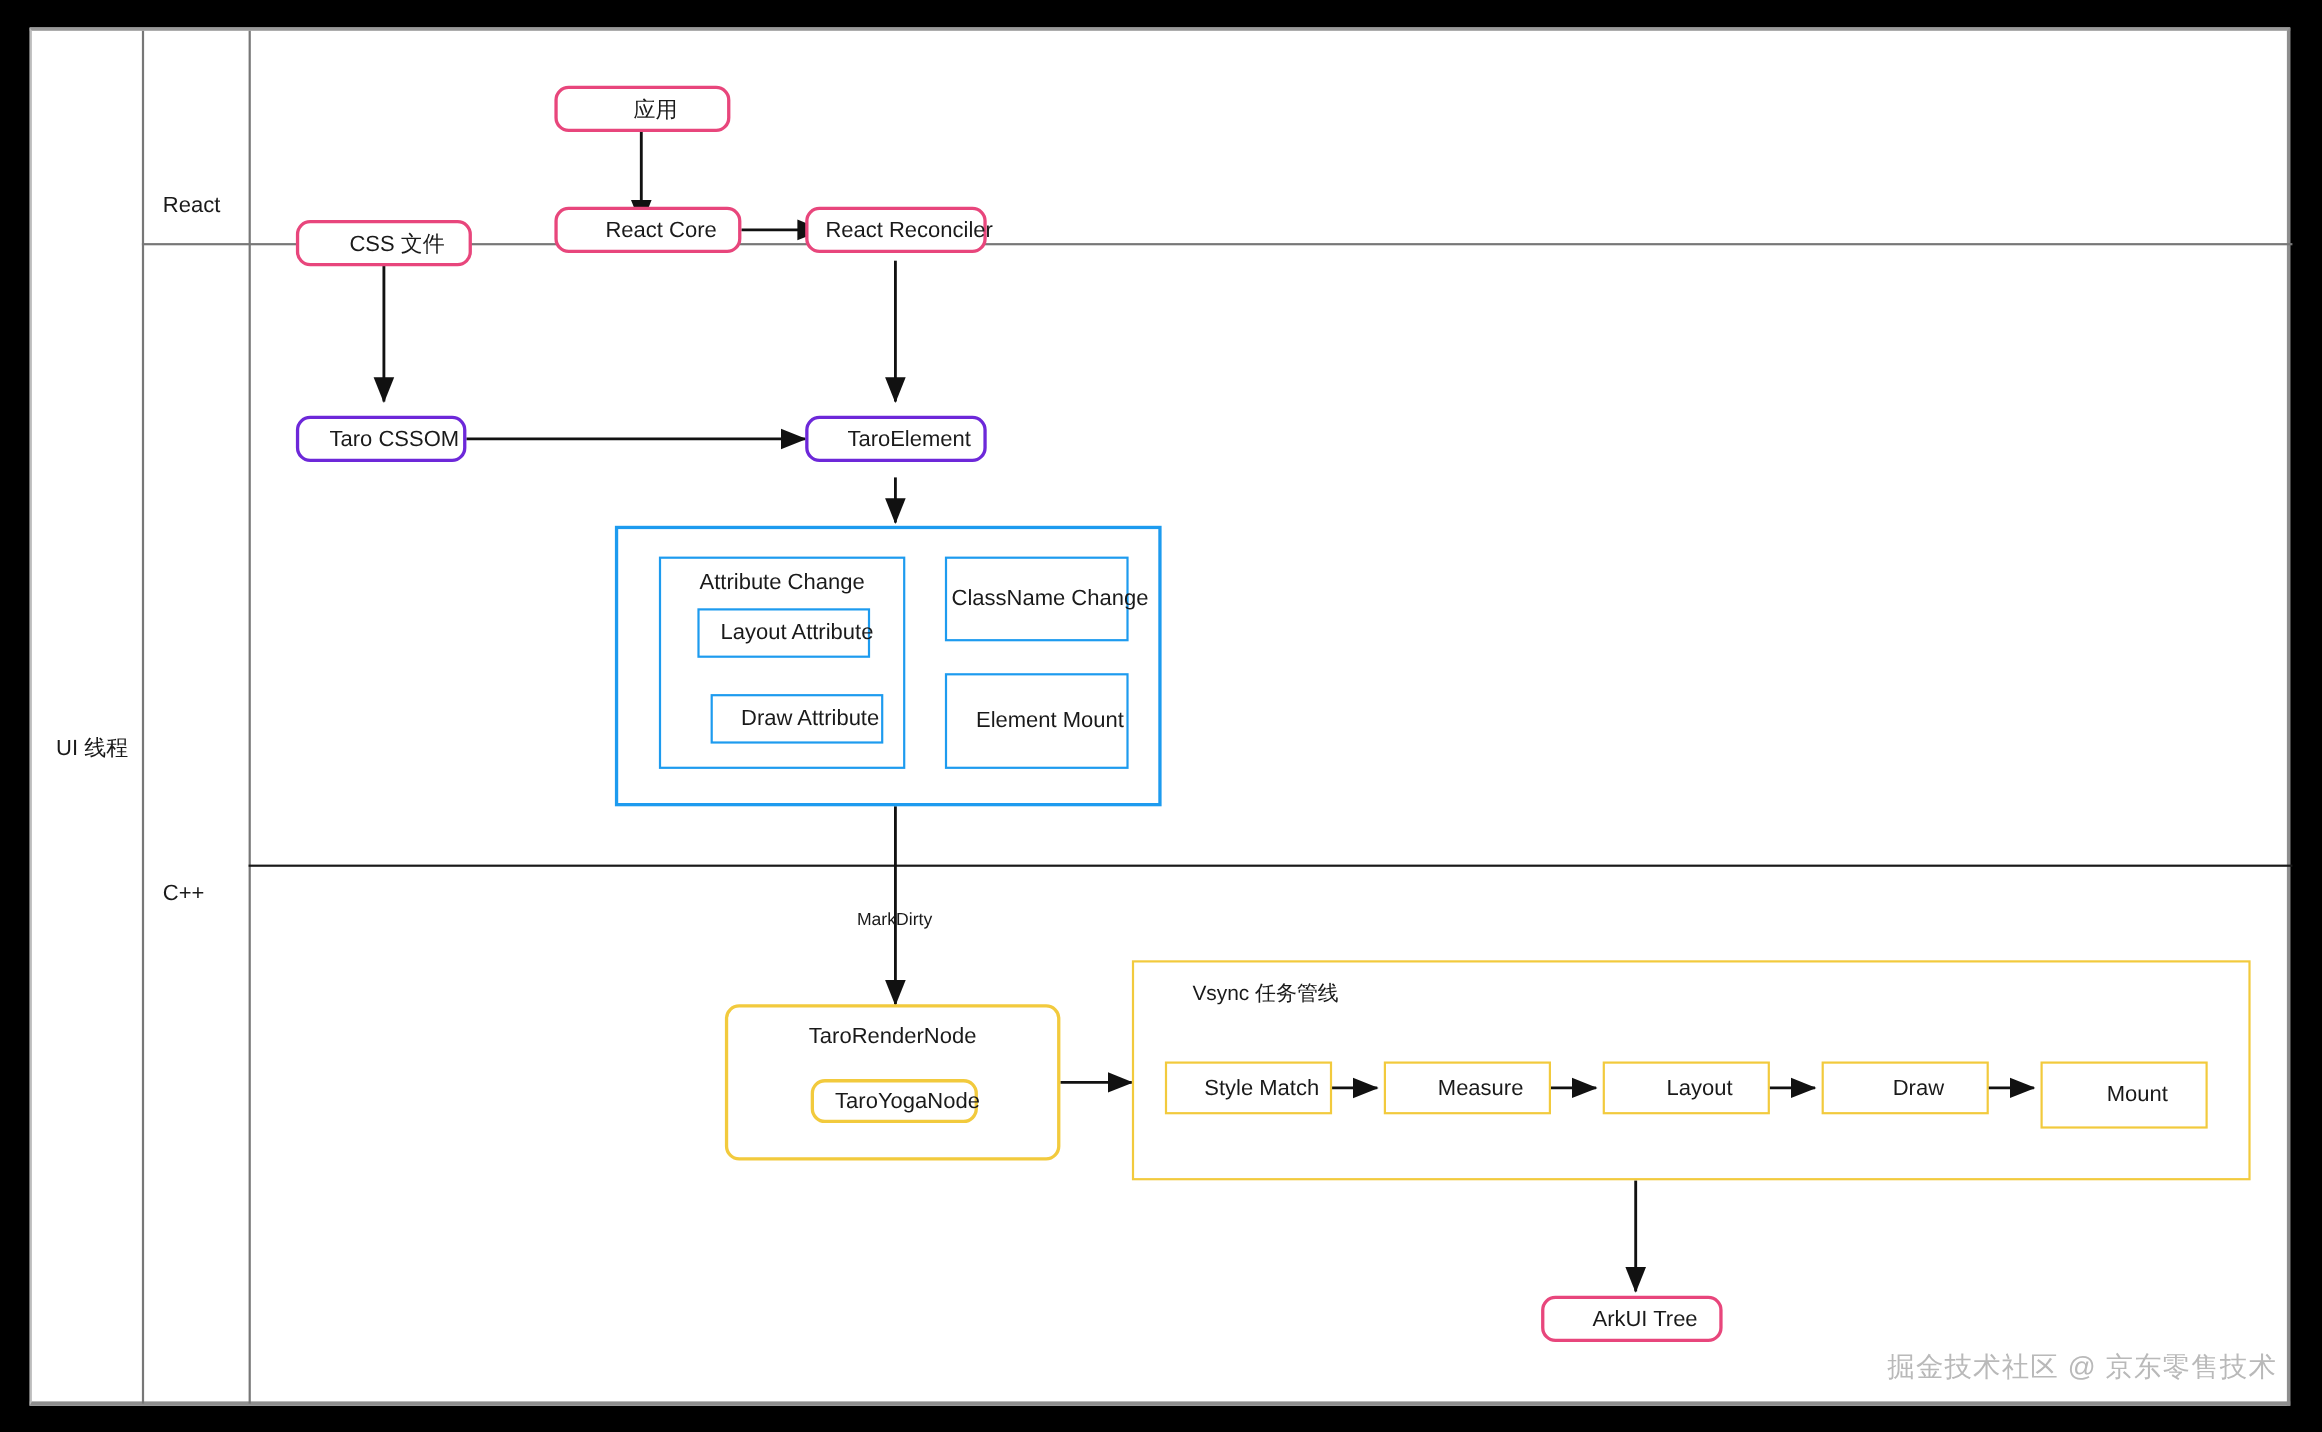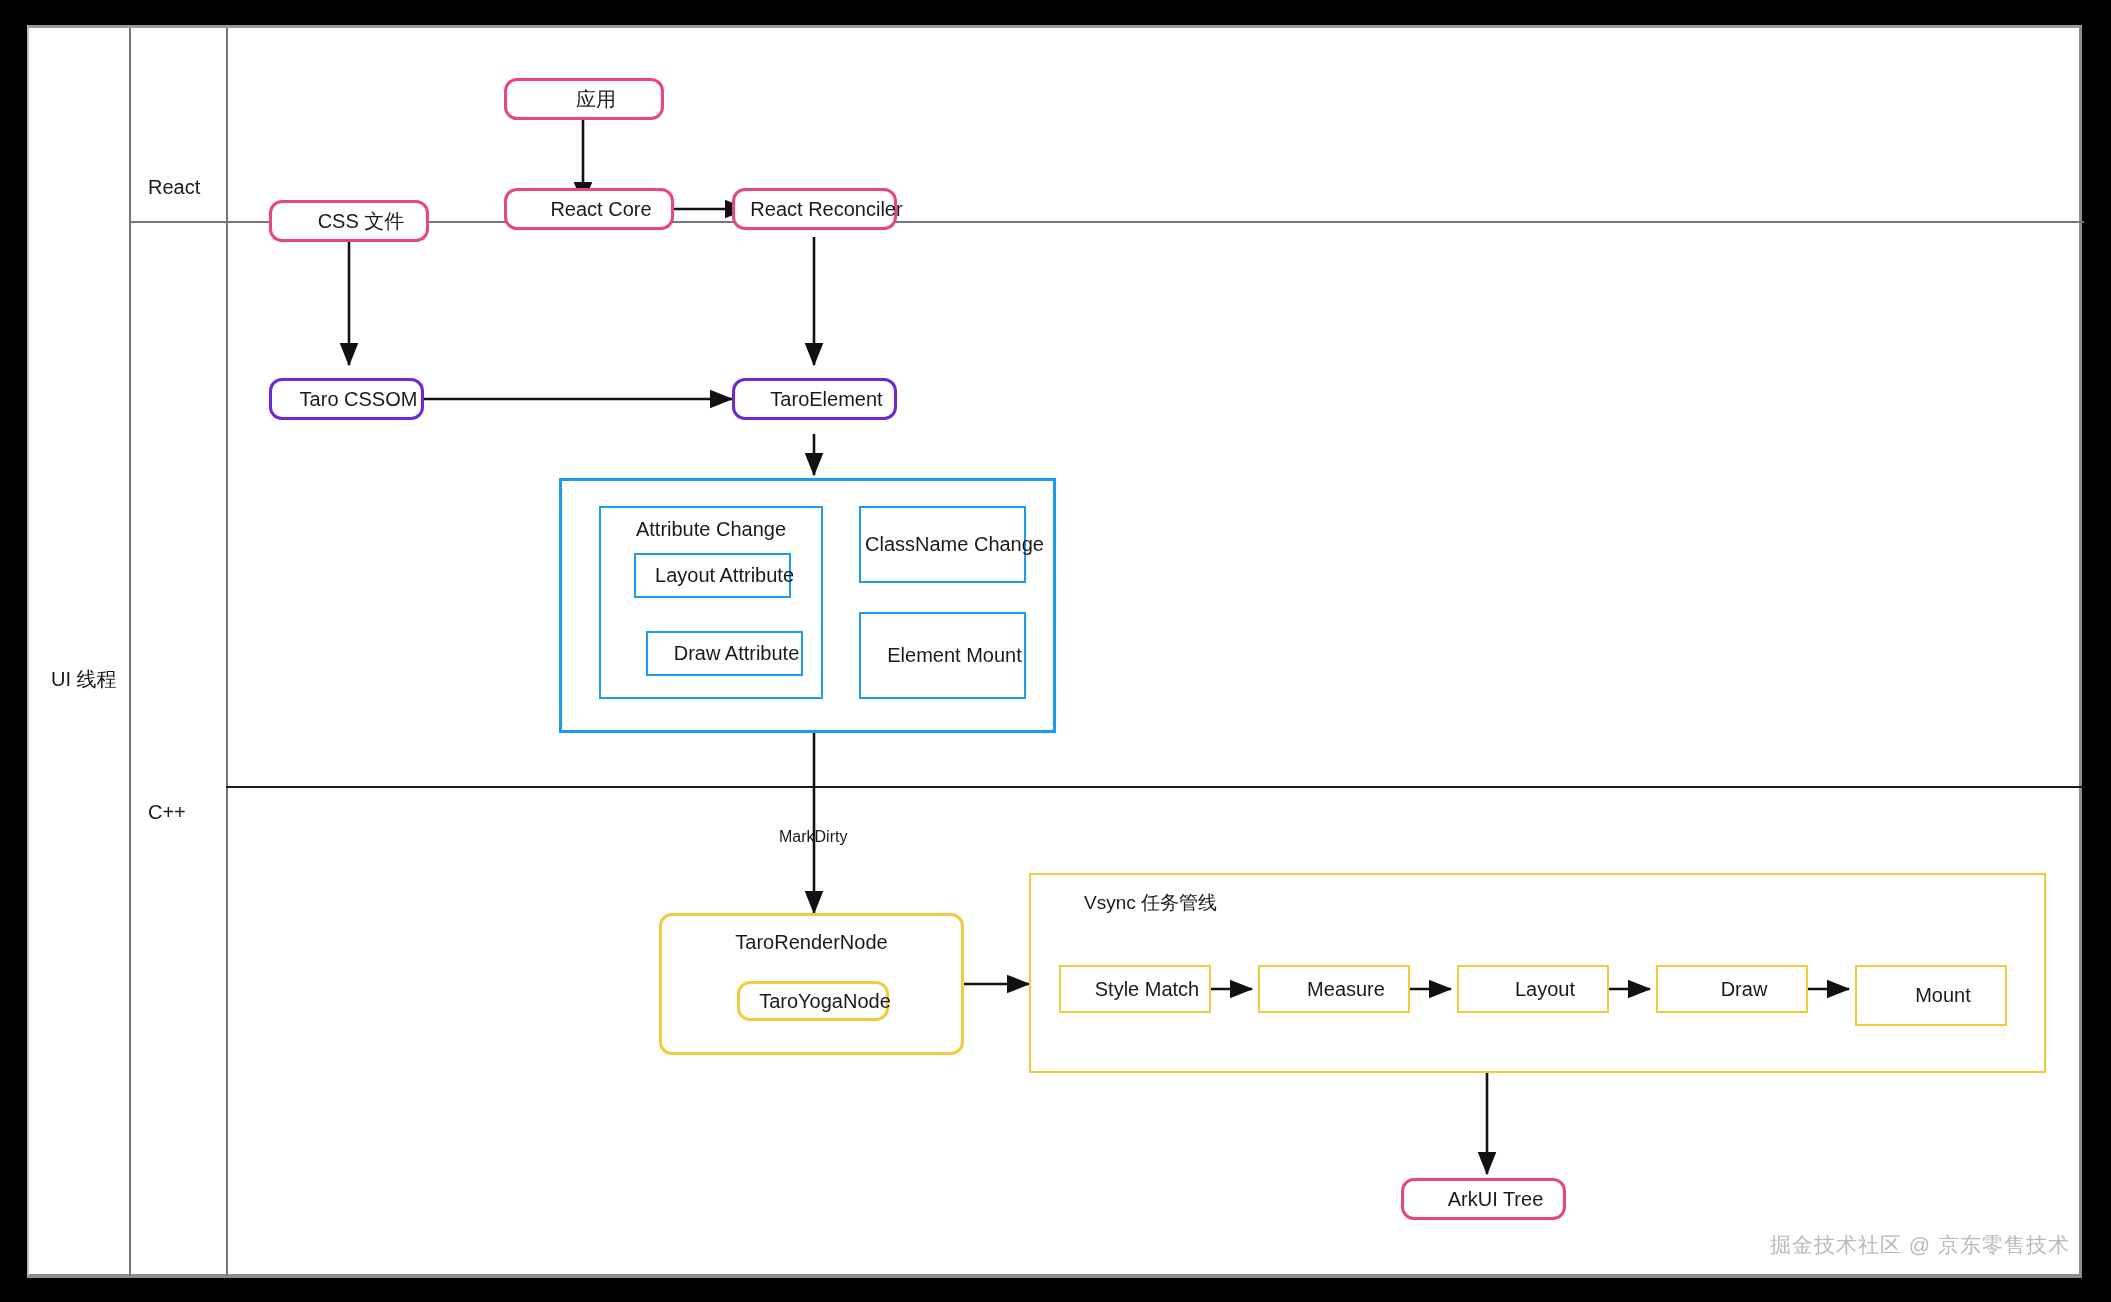--- a/index.html
+++ b/index.html
@@ -131,21 +131,21 @@
     font-size: 16px;
     color: #1a1a1a;
     white-space: nowrap;
   }
 
   
   #watermark {
     position: absolute;
     right: 14px;
     bottom: 22px;
-    font-size: 21px;
+    font-size: 25px;
     color: #b9b9b9;
     white-space: nowrap;
     letter-spacing: 1px;
   }
 </style>
 </head>
 <body>
 
 <div id="frame">
   <div id="canvas">

